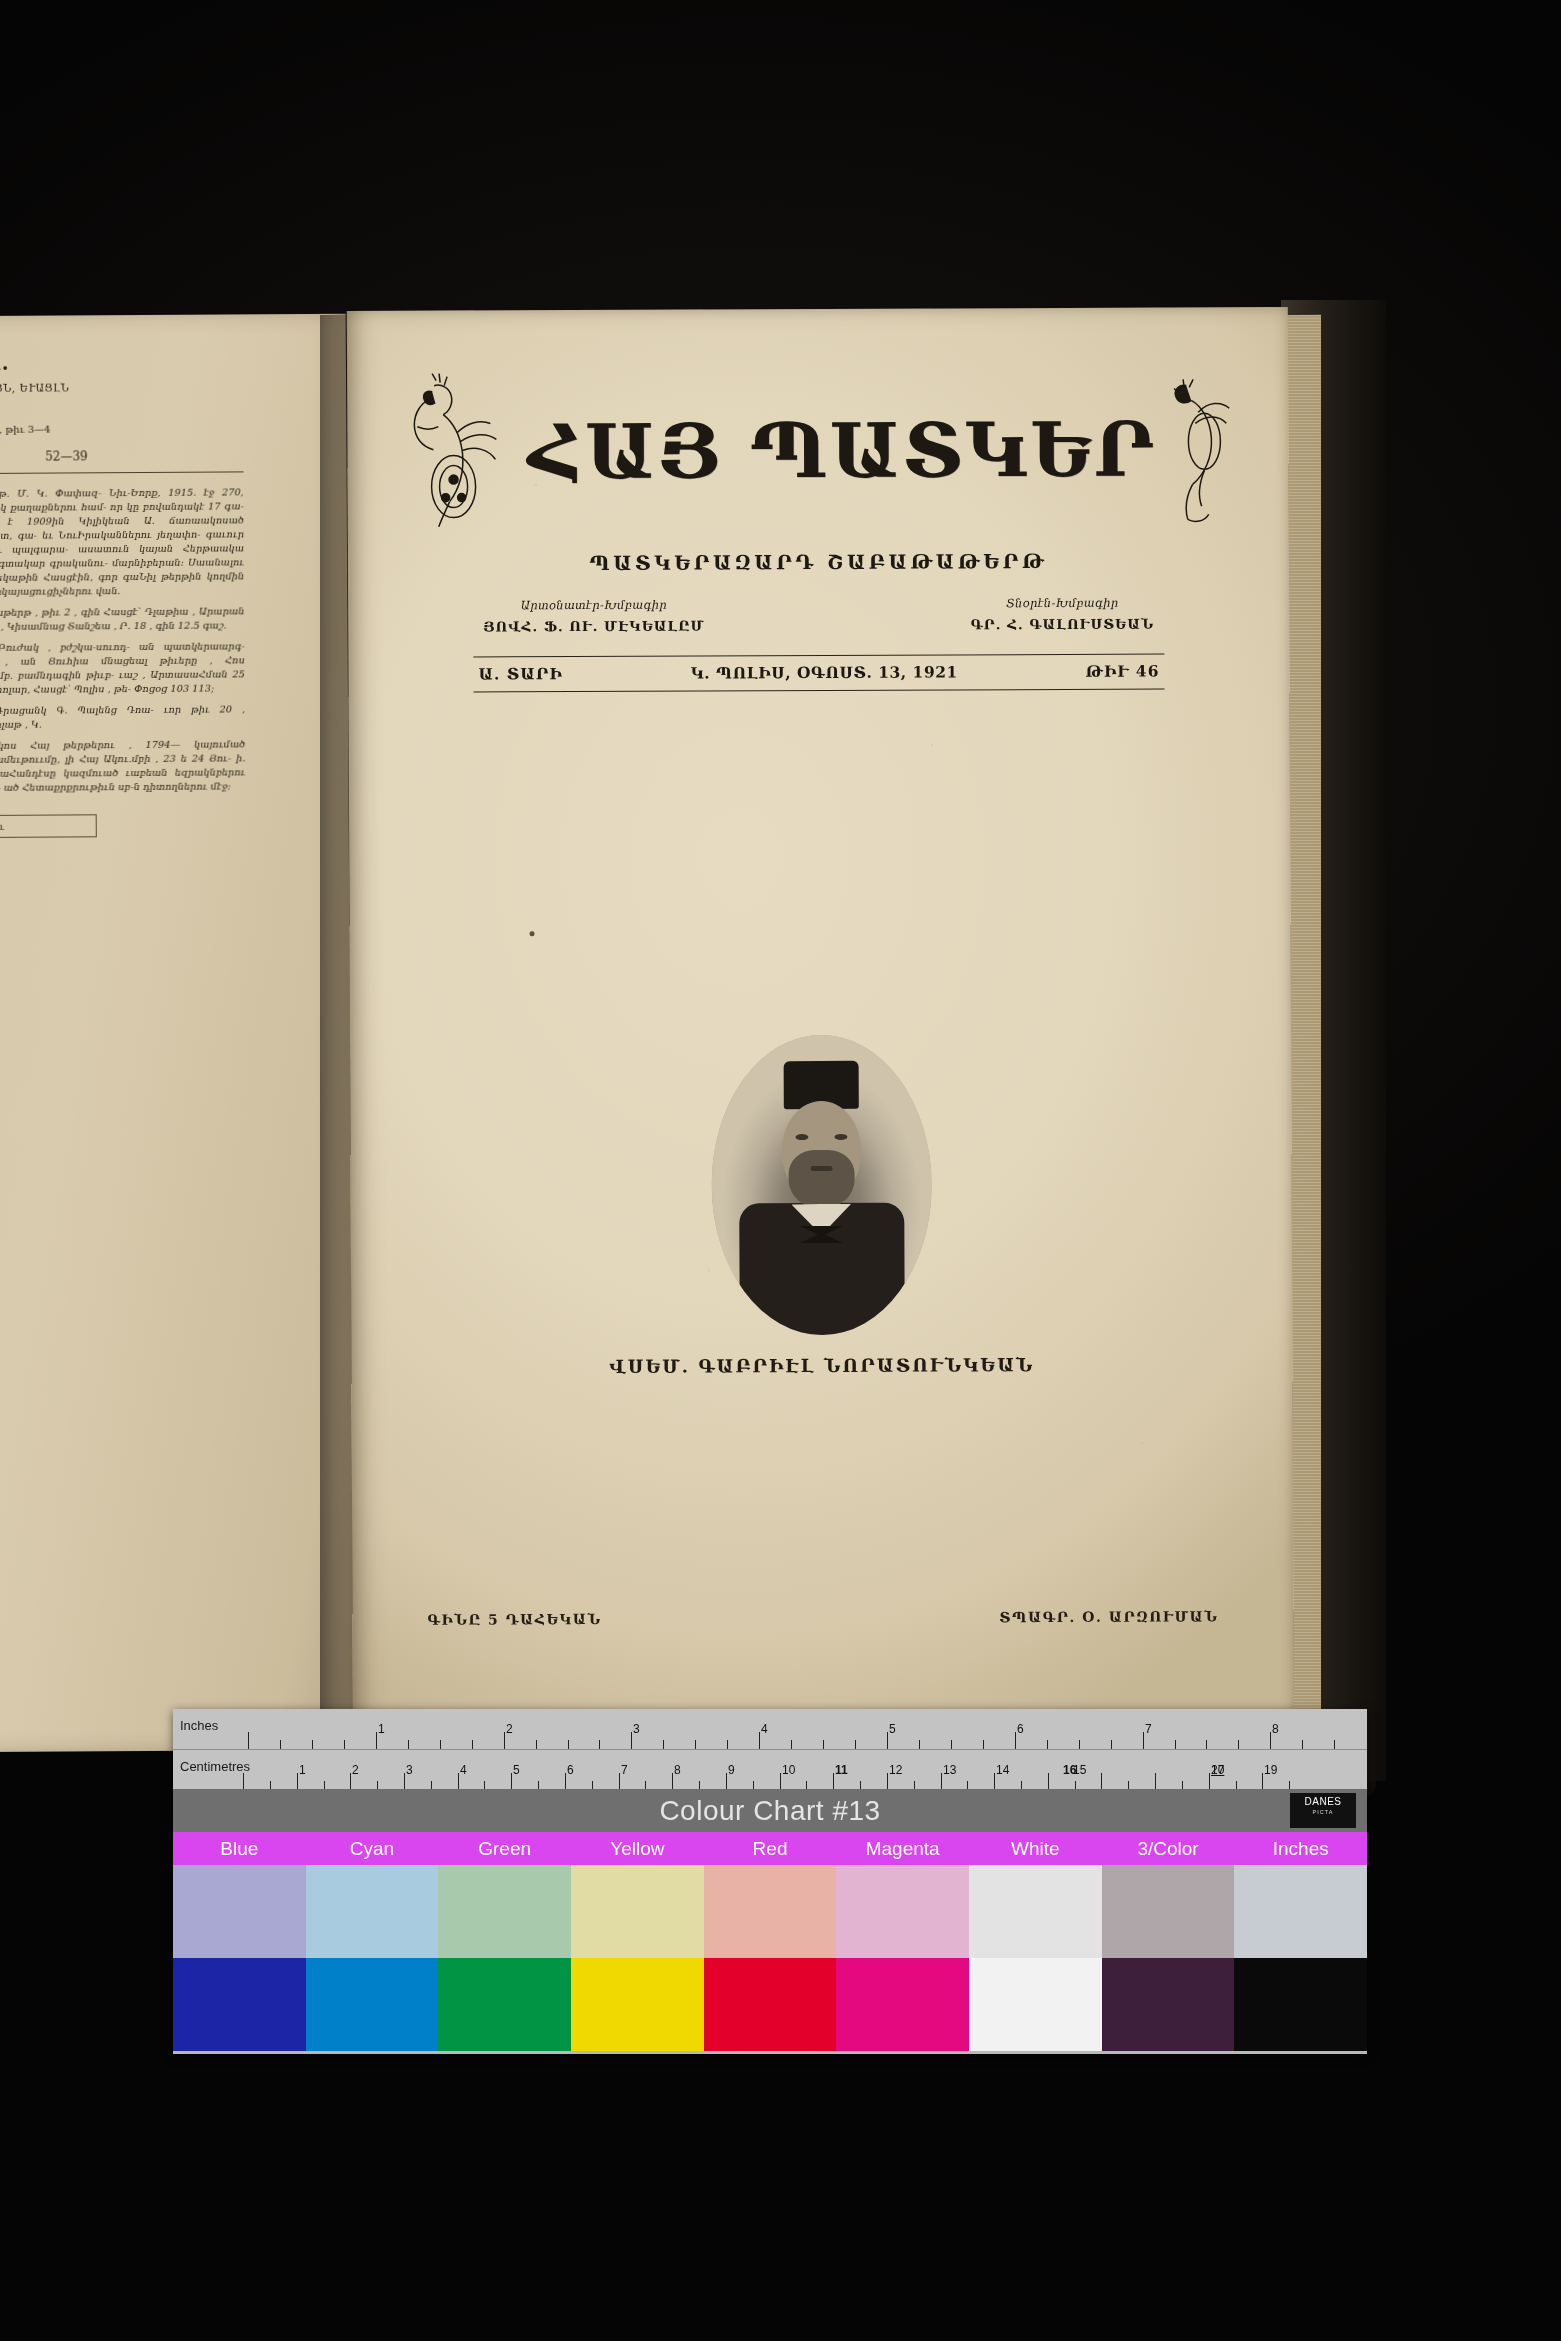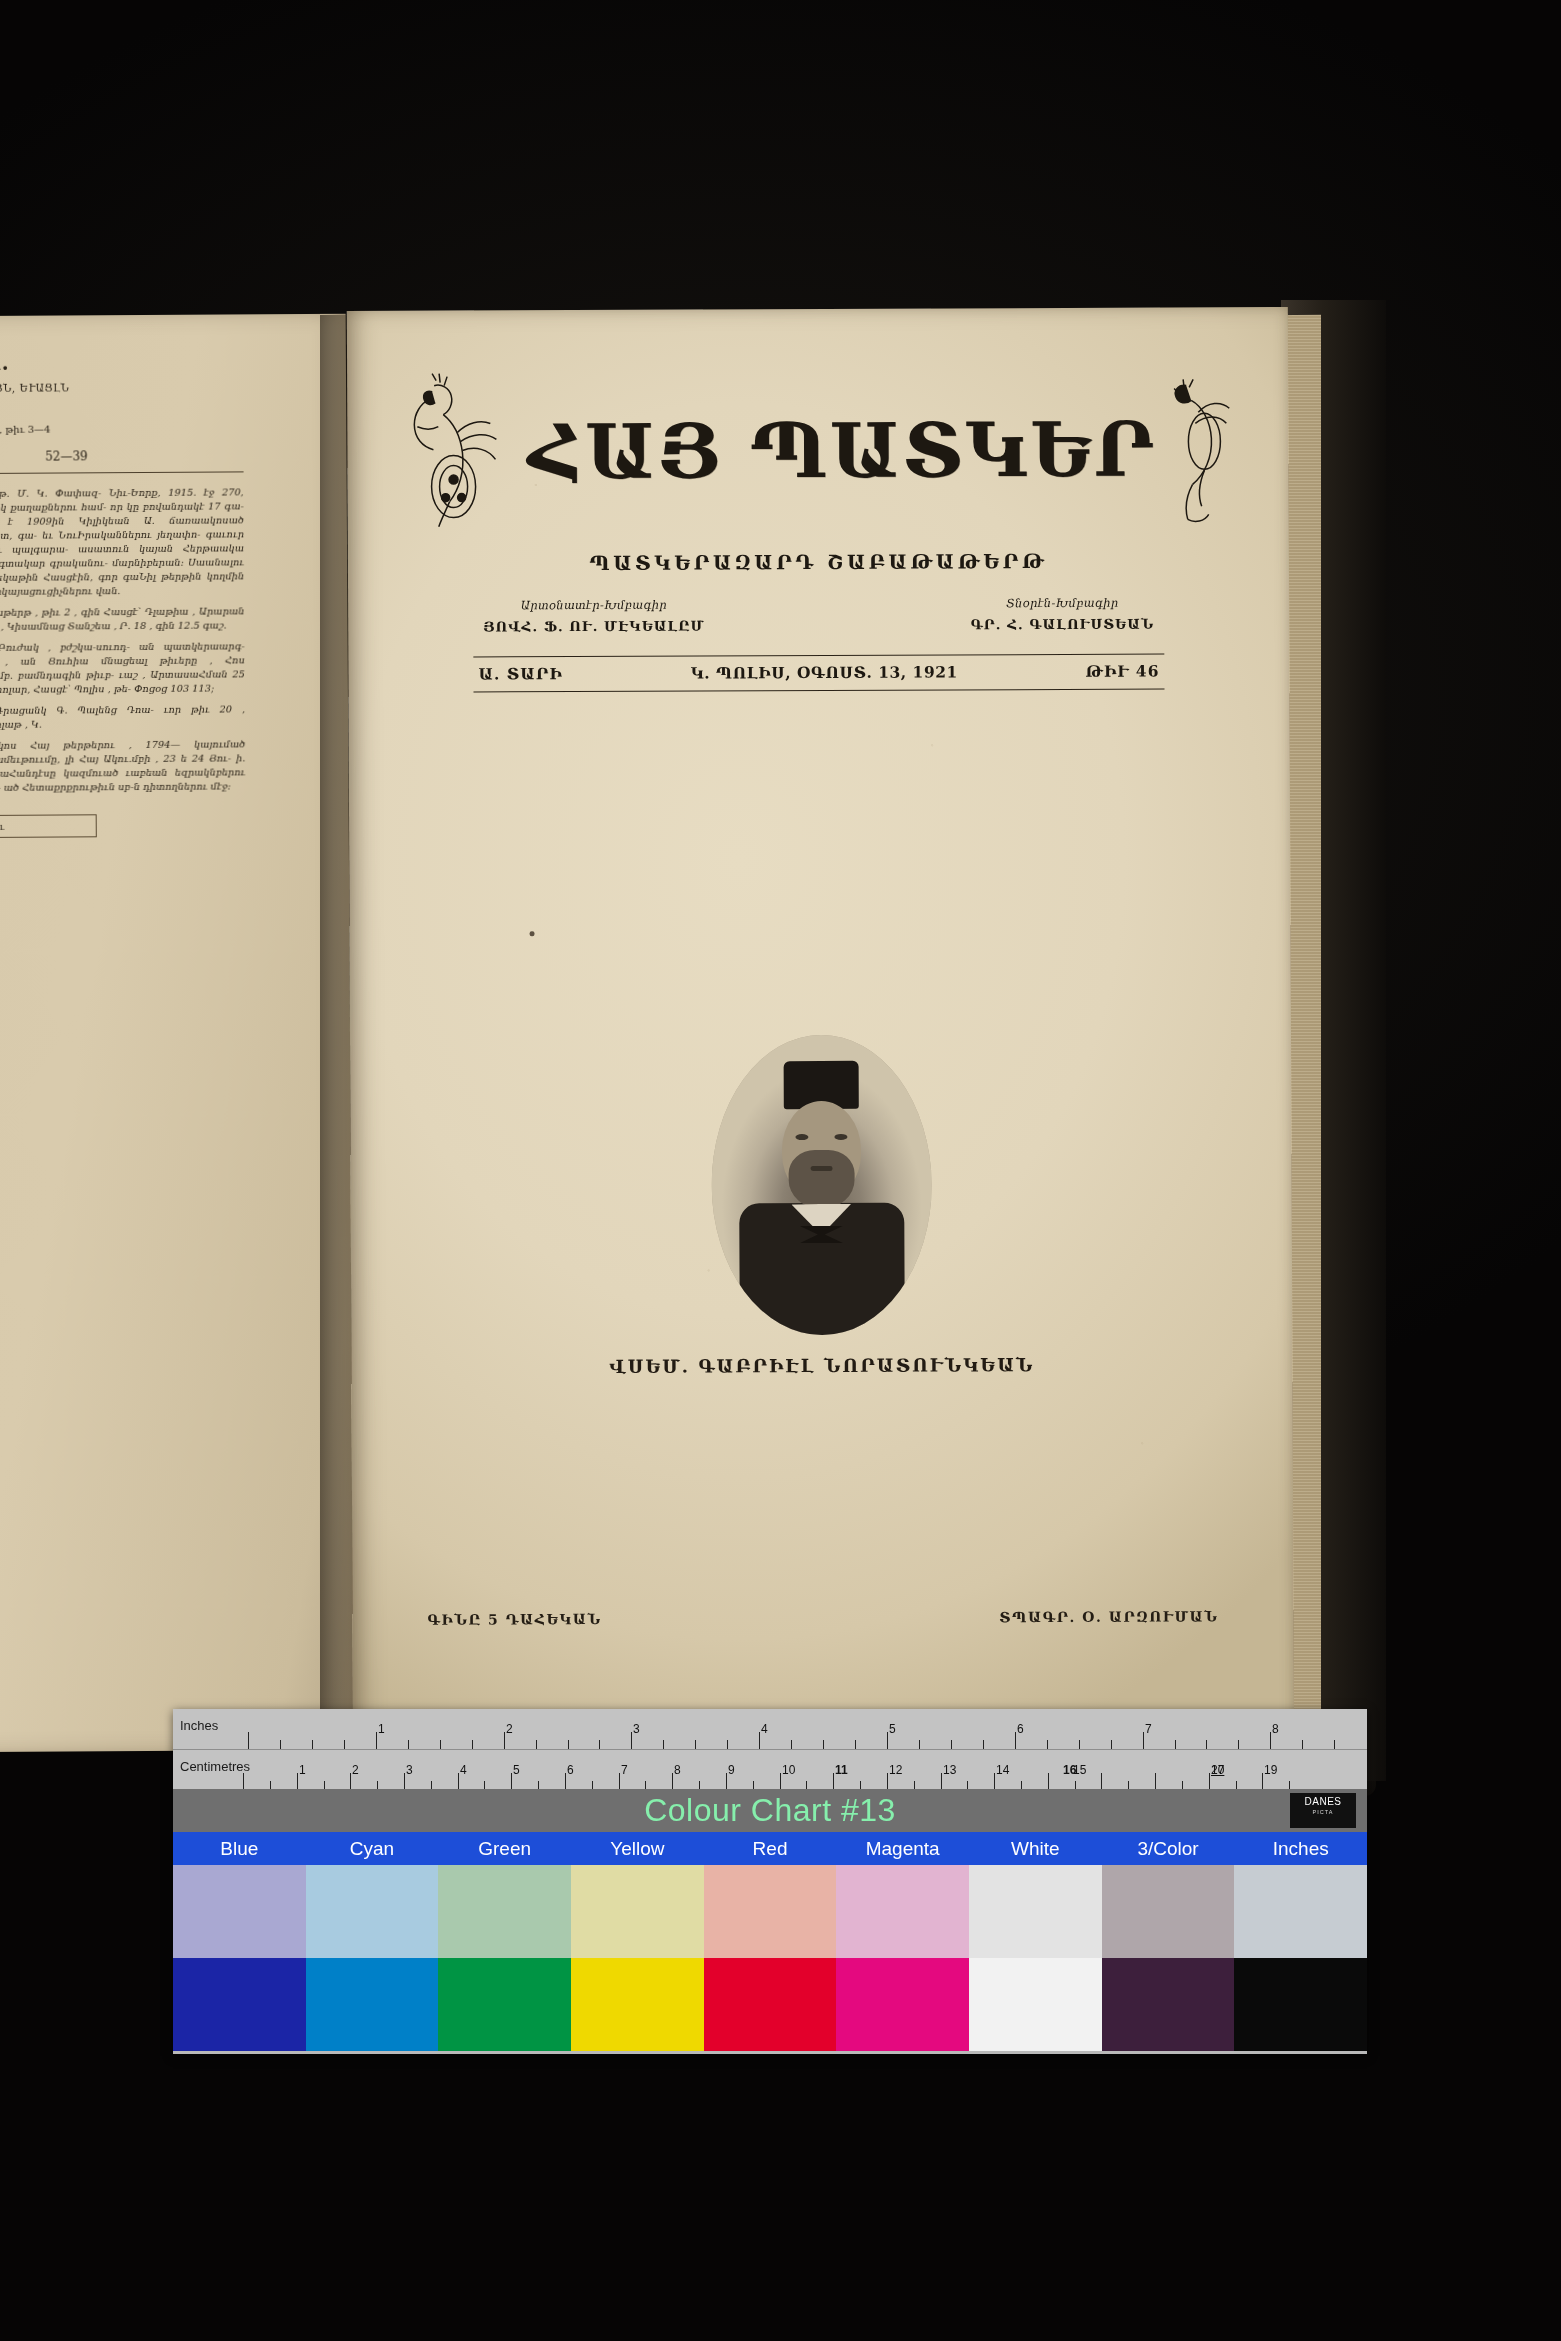--- a/index.html
+++ b/index.html
@@ -440,22 +440,22 @@
   .cc-title-row {
     position: relative;
     height: 43px;
     background: #6f6f6f;
     display: flex;
     align-items: center;
     justify-content: center;
   }
   .cc-title {
     font-family: "Liberation Sans", sans-serif;
-    font-size: 32px;
-    color: #86efac;
+    font-size: 28px;
+    color: #e5e5e5;
     letter-spacing: 0.5px;
   }
   .cc-logo {
     position: absolute;
     right: 11px;
     top: 4px;
     width: 66px;
     height: 35px;
     background: #111;
     color: #fff;
@@ -469,21 +469,21 @@
   }
   .cc-logo small {
     display: block;
     font-size: 5.5px;
     letter-spacing: 1px;
     color: #d8d8d8;
   }
   .cc-names {
     display: flex;
     height: 33px;
-    background: #1d4ed8;
+    background: #d946ef;
   }
   .cc-names div {
     flex: 1;
     text-align: center;
     font-family: "Liberation Sans", sans-serif;
     font-size: 19px;
     color: #fff;
     line-height: 33px;
   }
   .cc-swatches {

